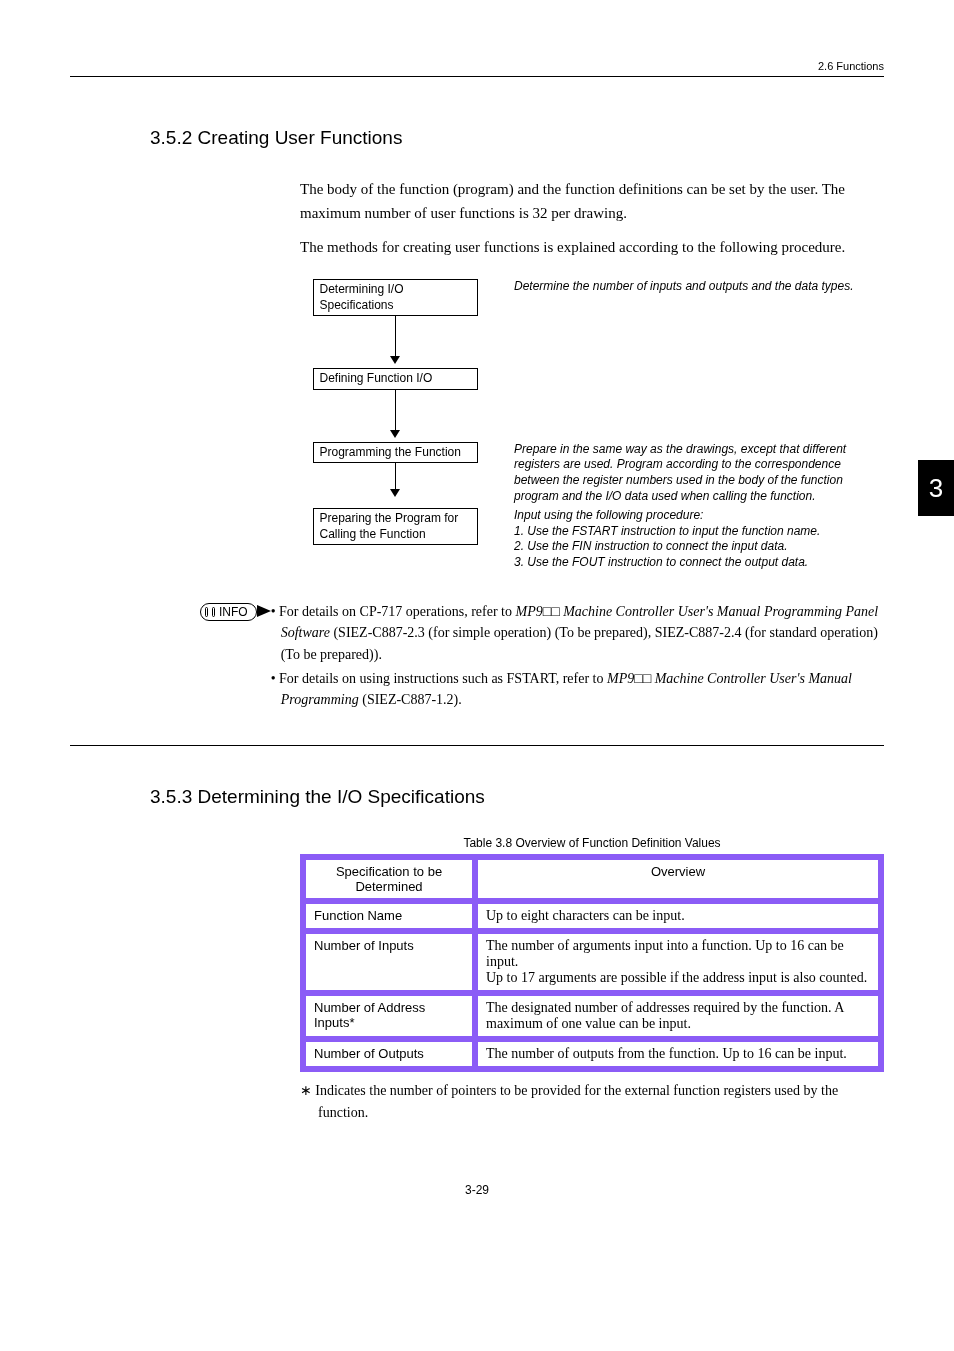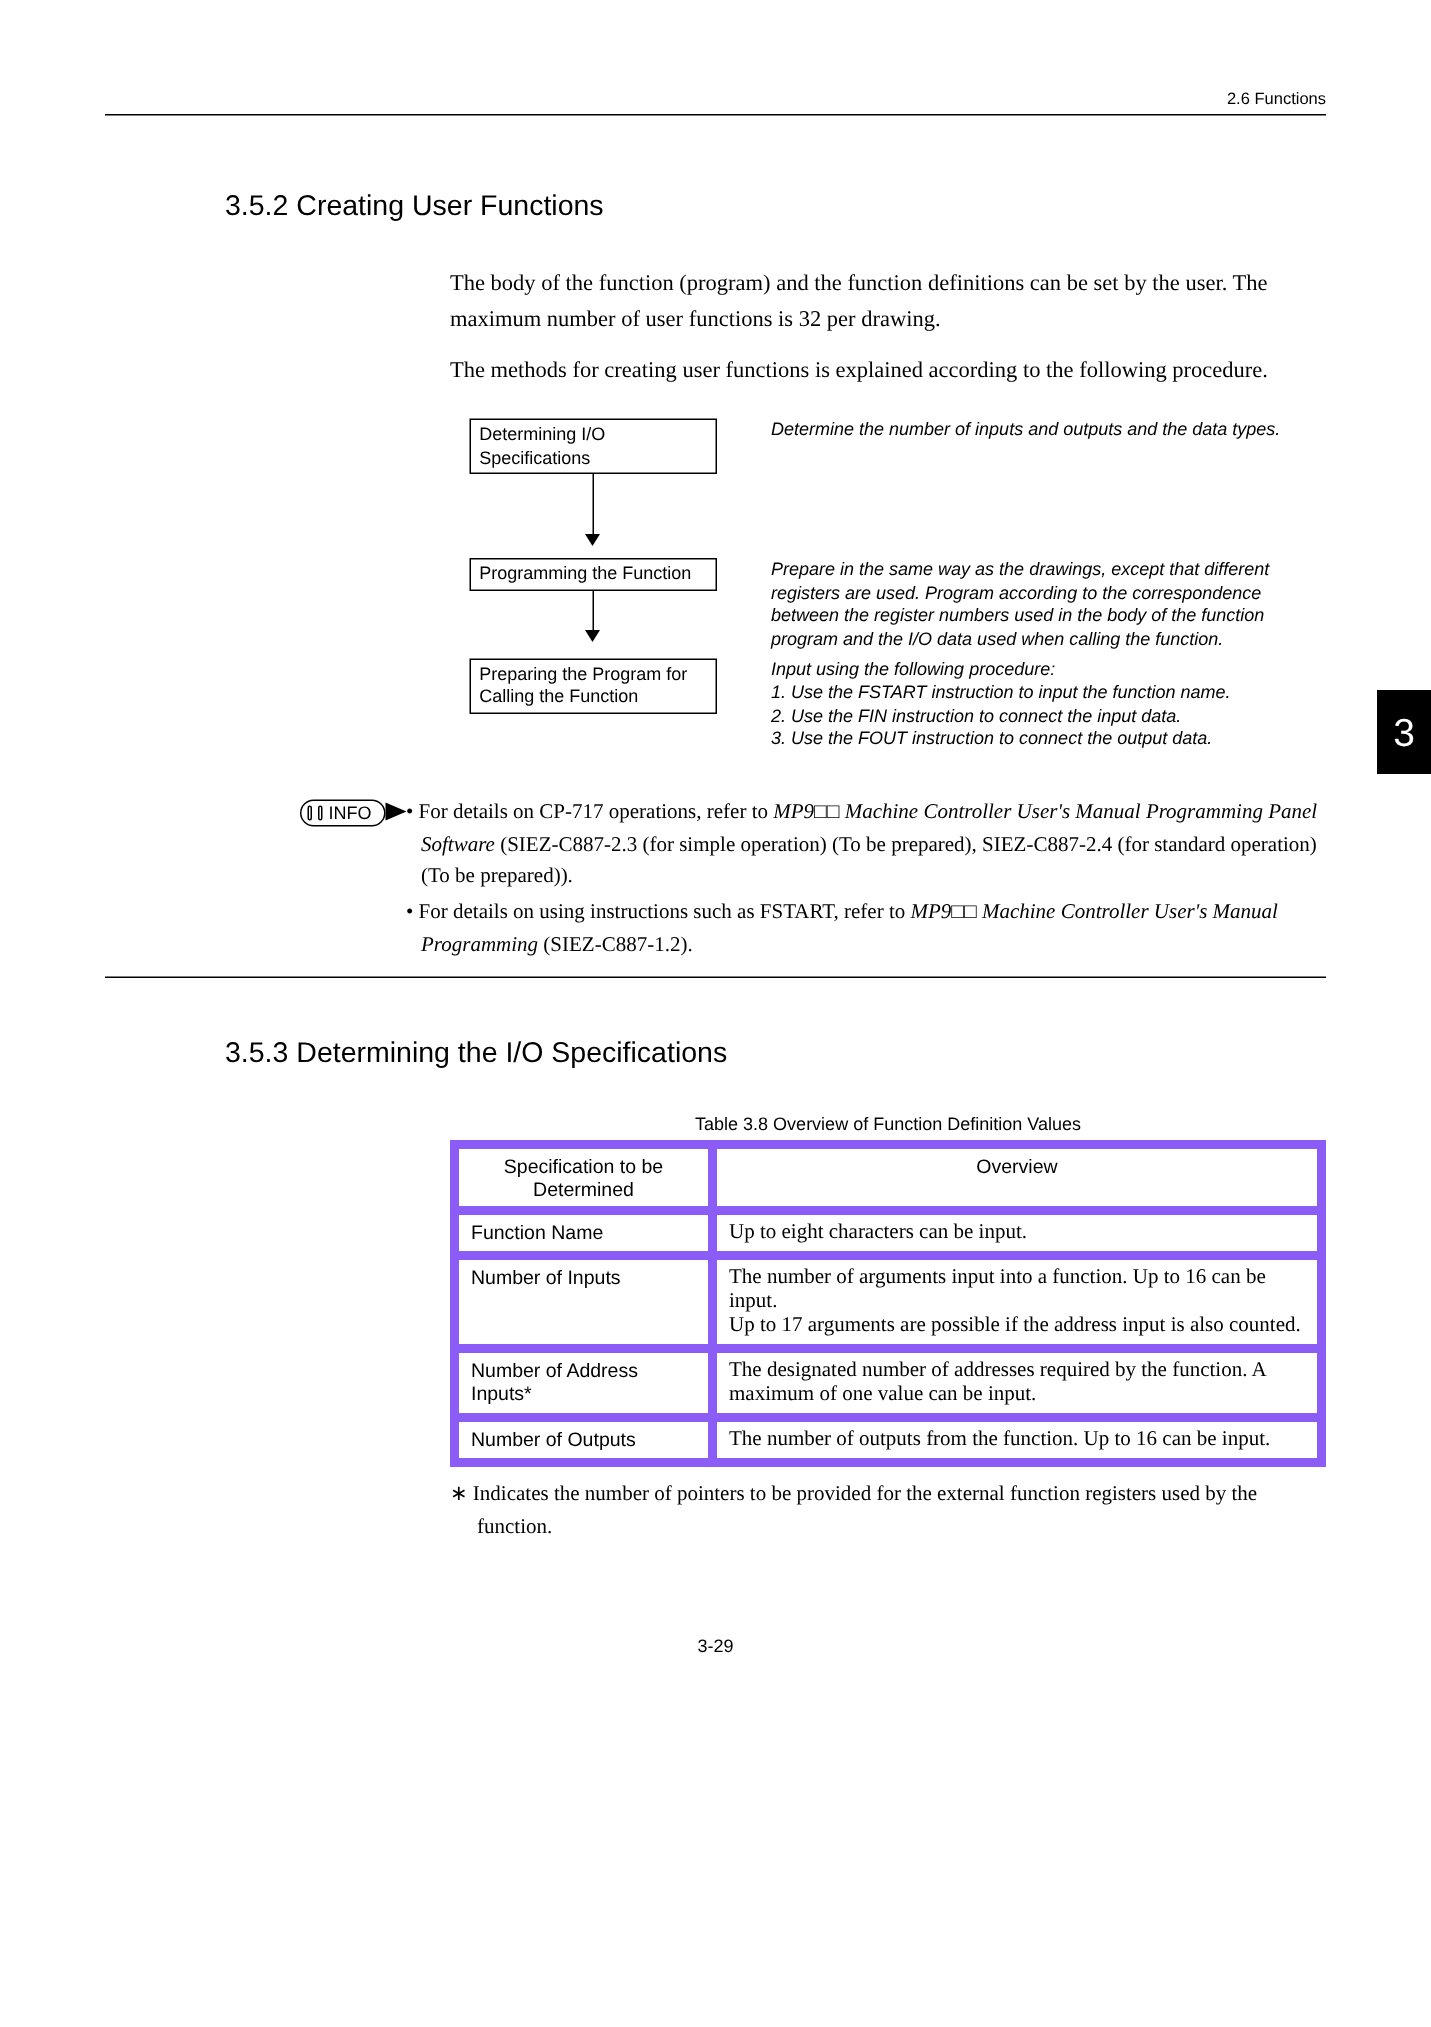--- a/index.html
+++ b/index.html
@@ -88,21 +88,21 @@
     line-height: 1.3;
     flex: 1;
     font-style: italic;
   }
   .flow-arrow-short { height: 34px; }
   .info-row {
     display: flex;
     align-items: flex-start;
     padding-left: 130px;
     border-bottom: 1px solid #000;
-    padding-bottom: 8px;
+    padding-bottom: 32px;
     margin-bottom: 40px;
     margin-top: 20px;
   }
   .info-badge {
     border: 1px solid #000;
     border-radius: 12px;
     font-family: Arial, Helvetica, sans-serif;
     font-size: 12px;
     padding: 1px 8px 1px 4px;
     display: inline-flex;
@@ -228,20 +228,27 @@
           <div class="flow-box">Determining I/O Specifications</div>
           <div class="flow-arrow">
               <div class="shaft"></div>
               <div class="head"></div>
             </div>
         </div>
         <div class="flow-desc">Determine the number of inputs and outputs and the data types.</div>
       </div>
 
       <div class="flow-row">
+        <div class="flow-box-wrap">
+          <div class="flow-box">Defining Function I/O</div>
+          <div class="flow-arrow">
+              <div class="shaft"></div>
+              <div class="head"></div>
+            </div>
+        </div>
       </div>
 
       <div class="flow-row">
         <div class="flow-box-wrap">
           <div class="flow-box">Programming the Function</div>
           <div class="flow-arrow flow-arrow-short">
               <div class="shaft"></div>
               <div class="head"></div>
             </div>
         </div>

